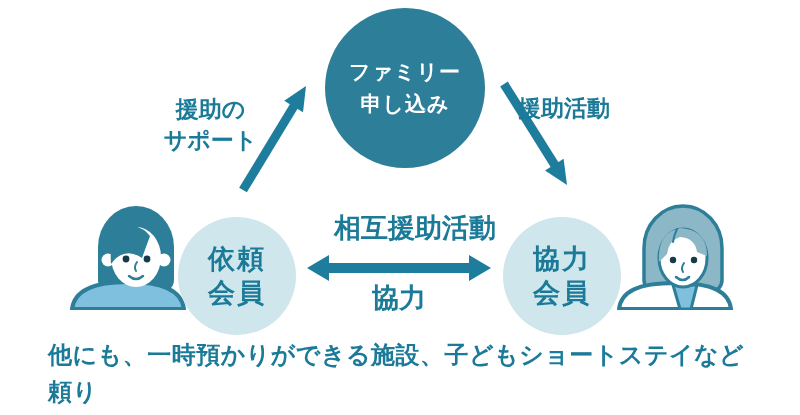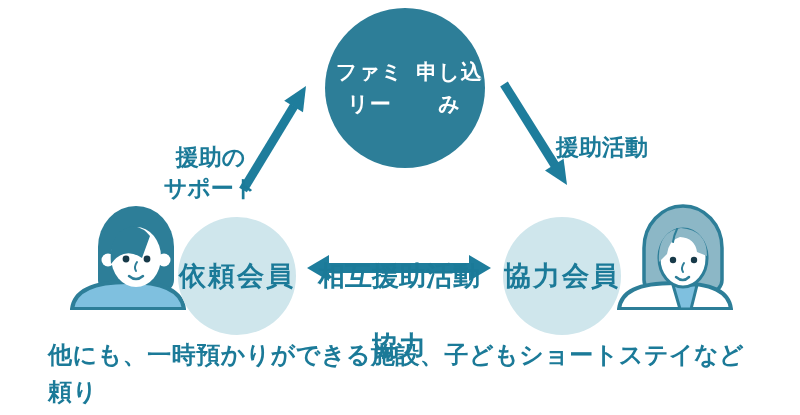--- a/index.html
+++ b/index.html
@@ -6,41 +6,41 @@
   .canvas {
     position:relative; width:800px; height:415px; background:#ffffff;
     font-family:"DejaVu Sans", sans-serif; overflow:hidden;
   }
   .arrows { position:absolute; left:0; top:0; width:800px; height:415px; pointer-events:none; }
   .a-stroke { stroke:var(--arrow,#1e7d9c); fill:none; }
   .a-fill   { fill:var(--arrow,#1e7d9c); }
 
   .node {
     position:absolute; border-radius:50%;
-    display:flex; align-items:center; justify-content:center;
+    display:flex; flex-direction:column; align-items:center; justify-content:center;
     font-weight:bold; text-align:center;
   }
   .node-center {
     left:325px; top:8px; width:160px; height:160px;
     background:var(--teal-dark,#2d7e98); color:#ffffff;
     font-size:21px; line-height:32px; letter-spacing:1px;
   }
   .node-light {
     width:118px; height:118px; top:217px;
     background:var(--node-light,#cfe6ec); color:var(--teal-text,#1b7a98);
     font-size:27px; line-height:34px; letter-spacing:2px;
   }
   .node-requester  { left:178px; }
   .node-cooperator { left:503px; }
 
-  .label { position:absolute; color:var(--teal-text,#1b7a98); font-weight:bold;margin-top:48px; }
+  .label { position:absolute; color:var(--teal-text,#1b7a98); font-weight:bold; }
   .label span { display:block; }
   .label-apply     { left:128px; top:94px;  width:165px; text-align:center; font-size:23px; line-height:31px; }
-  .label-introduce { left:518px; top:84px;  width:130px; text-align:right;  font-size:23px; line-height:31px; }
-  .label-mutual-top    { left:299px; top:210px; width:200px; text-align:center; font-size:27px; }
+  .label-introduce { left:518px; top:93px;  width:130px; text-align:left;  font-size:23px; line-height:31px; }
+  .label-mutual-top    { left:315px; top:210px; width:200px; text-align:center; font-size:27px; }
   .label-mutual-bottom { left:299px; top:280px; width:200px; text-align:center; font-size:27px; }
 
   .person { position:absolute; width:116px; height:108px; }
   .person-left  { left:70px;  top:202px; }
   .person-right { left:617px; top:202px; }
 
   .f-teal   { fill:var(--teal-dark,#2d7e98); }
   .f-skin   { fill:#ffffff; }
   .f-shirt  { fill:var(--shirt-blue,#7fc0df); }
   .f-hair-g { fill:var(--hair-gray,#8cb7c6); }

